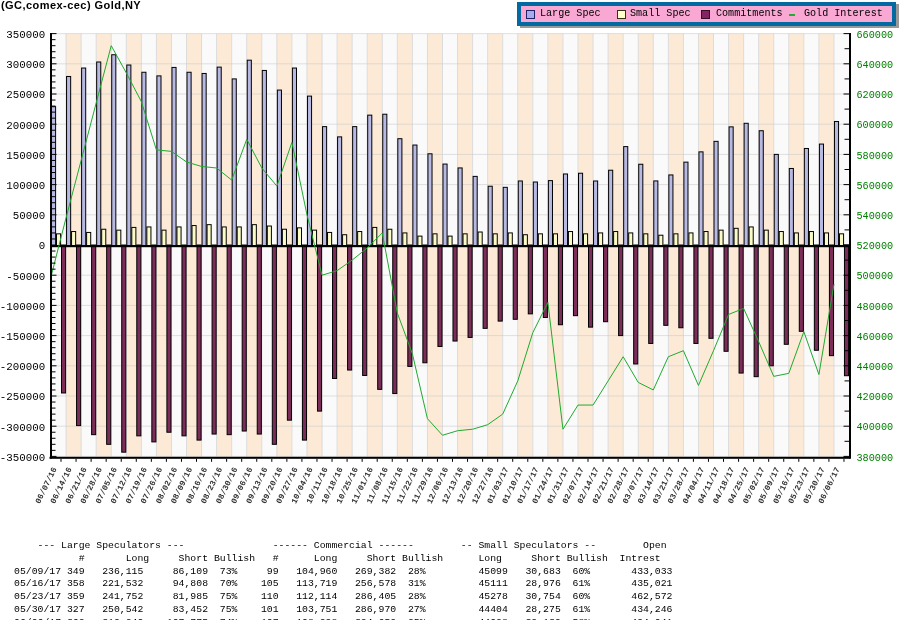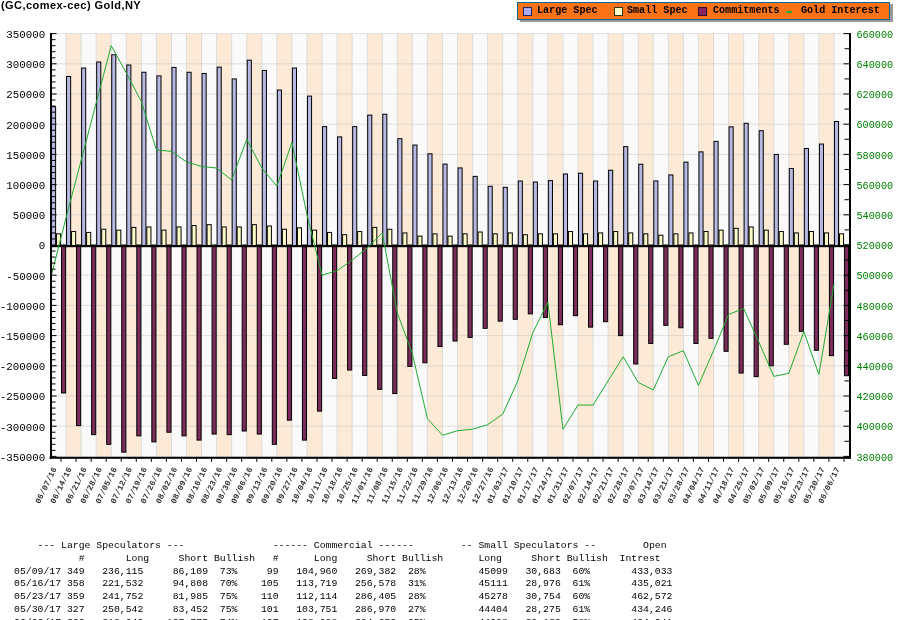--- a/index.html
+++ b/index.html
@@ -1,17 +1,17 @@
 <!DOCTYPE html>
 <html><head><meta charset="utf-8">
 <style>
 html,body{margin:0;padding:0;background:#ffffff;width:900px;height:620px;overflow:hidden}
 #wrap{position:relative;width:900px;height:620px;font-family:"Liberation Sans",sans-serif;transform:translateZ(0)}
 .title{position:absolute;left:1px;font-weight:bold;font-size:11px;color:#000;letter-spacing:0.45px;white-space:pre}
-#legend{position:absolute;left:517px;top:2px;width:371px;height:16px;background:#f97316;border:1px solid #0369a1;box-shadow:3px 2px 0 #999;font-family:"Liberation Mono",monospace;font-size:10.1px;font-weight:bold;color:#000}
+#legend{position:absolute;left:517px;top:2px;width:371px;height:16px;background:#f9a8d4;border:4px solid #0369a1;box-shadow:3px 2px 0 #999;font-family:"Liberation Mono",monospace;font-size:10.1px;font-weight:normal;color:#000}
 .sw{position:absolute;top:3.5px;width:7px;height:7px;border-width:1.5px;border-style:solid}
 .li{position:absolute;top:2px;white-space:pre}
 #caption{position:absolute;left:167px;top:504px;font-size:14px;letter-spacing:0.7px;color:#00cc00;white-space:pre}
 #tbl{position:absolute;left:6px;top:532px;font-family:"Liberation Mono",monospace;font-size:9.8px;line-height:12.78px;white-space:pre;color:#000;margin:8px}
 </style></head>
 <body>
 <div id="wrap">
 <svg width="900" height="620" viewBox="0 0 900 620">
 <rect x="51.00" y="33.6" width="15.057" height="423.2" fill="#fafafa"></rect>
 <rect x="66.06" y="33.6" width="15.057" height="423.2" fill="#fcead6"></rect>

